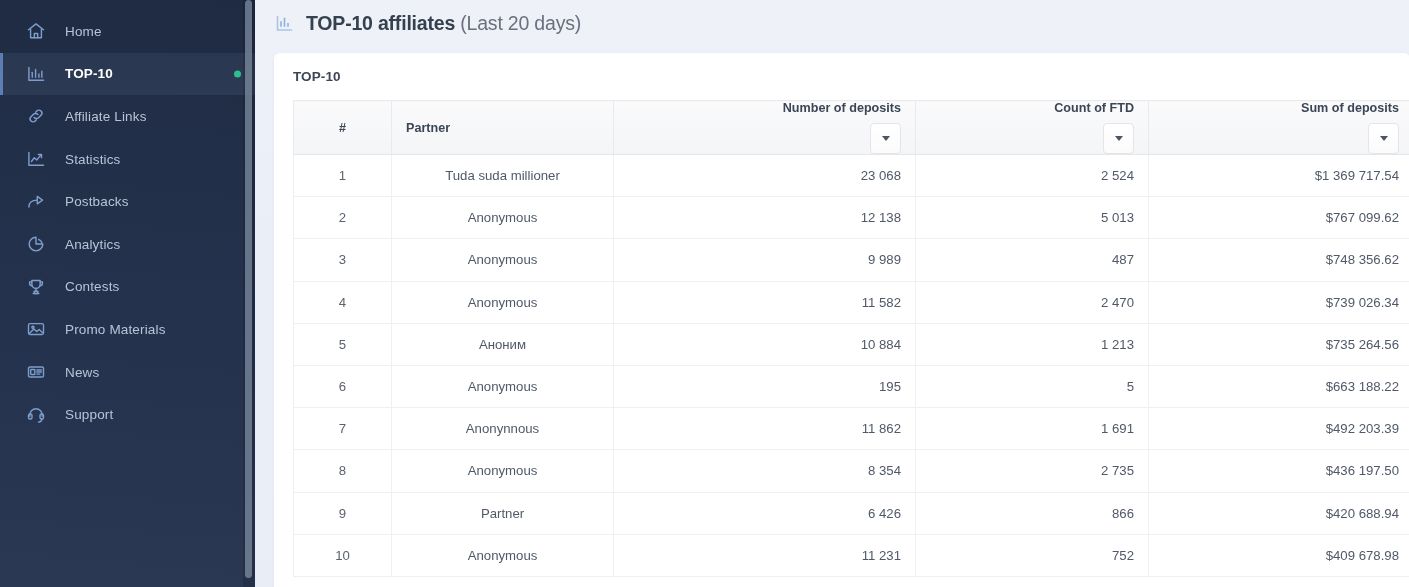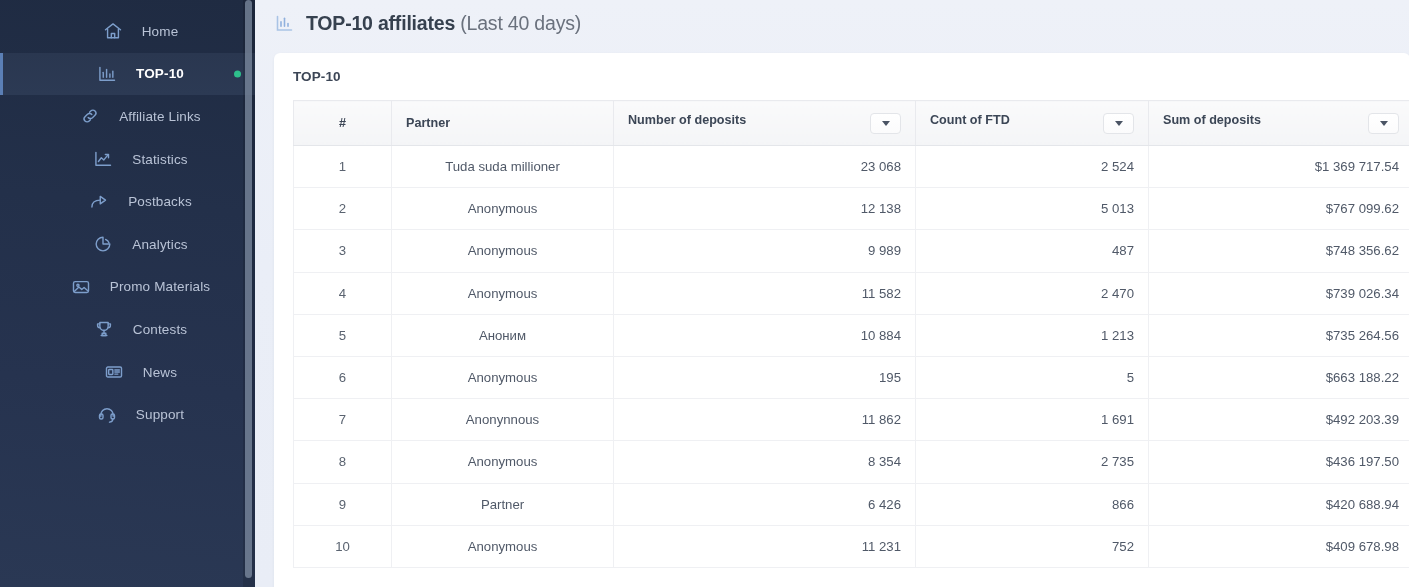--- a/index.html
+++ b/index.html
@@ -21,21 +21,20 @@
     padding-top:10px;
     overflow:hidden;
   }
   .nav-item{
     position:relative;
     display:flex; align-items:center;
     height:42.6px;
     padding-left:25px;
     cursor:pointer;
     user-select:none;
-    justify-content:center;
   }
   .nav-item .ico{
     width:22px; height:22px; flex:0 0 22px;
     display:flex; align-items:center; justify-content:center;
     margin-right:18px;
   }
   .nav-item .ico svg{ width:20px; height:20px; display:block; }
   .nav-item .lbl{
     font-size:13.5px; color:#b9c3d6; letter-spacing:.15px; white-space:nowrap;
   }
@@ -101,21 +100,21 @@
     background:linear-gradient(180deg,#fafafb 0%,#f4f5f7 100%);
     border-top:1px solid #e9eaee;
     border-bottom:1px solid #e4e6ea;
     border-right:1px solid #e9eaee;
     font-size:12.6px; font-weight:bold; color:#3c4656;
     text-align:left; padding:0 14px; vertical-align:middle;
     white-space:nowrap;
   }
   thead th.c-num{ text-align:center; padding:0; }
   thead th .th-inner{
-    display:flex; align-items:flex-start; justify-content:space-between; gap:8px;
+    display:flex; align-items:flex-end; justify-content:space-between; gap:8px;flex-direction:column;
   }
   .sort-btn{
     width:31px; height:21px; flex:0 0 31px;
     border:1px solid #e3e5e9; border-radius:4px;
     background:linear-gradient(180deg,#ffffff 0%,#fbfbfc 100%);
     display:flex; align-items:center; justify-content:center;
     cursor:pointer;
   }
   .sort-btn .caret{
     width:0;height:0;border-left:4px solid transparent;border-right:4px solid transparent;
@@ -203,39 +202,39 @@
             <svg viewBox="0 0 24 24" fill="none" stroke="#7d9ecb" stroke-width="1.7" stroke-linecap="round" stroke-linejoin="round">
               <path d="M12 3.8A8.2 8.2 0 1 0 20.2 12H12z"></path>
               <path d="M15.2 6.6a6 6 0 0 1 3.9 3.9"></path>
             </svg>
           </span>
           <span class="lbl">Analytics</span>
         </div>
         <div class="nav-item">
           <span class="ico">
             <svg viewBox="0 0 24 24" fill="none" stroke="#7d9ecb" stroke-width="1.7" stroke-linecap="round" stroke-linejoin="round">
-              <rect x="3" y="5.5" width="18" height="13" rx="2"></rect>
-              <circle cx="8.3" cy="10" r="1.3"></circle>
-              <path d="M4.2 17.2 9.5 12l3.4 3.1 2.8-2.4 4.1 3.6"></path>
-            </svg>
-          </span>
-          <span class="lbl">Promo Materials</span>
-        </div>
-        <div class="nav-item">
-          <span class="ico">
-            <svg viewBox="0 0 24 24" fill="none" stroke="#7d9ecb" stroke-width="1.7" stroke-linecap="round" stroke-linejoin="round">
               <path d="M7 4.2h10v4.6a5 5 0 0 1-10 0z"></path>
               <path d="M7 5.8H4.3v1.6A3.2 3.2 0 0 0 7.3 10.6"></path>
               <path d="M17 5.8h2.7v1.6a3.2 3.2 0 0 1-3 3.2"></path>
               <line x1="12" y1="13.5" x2="12" y2="17"></line>
               <path d="M8.6 19.8h6.8"></path>
               <path d="M9.8 17h4.4v2.8H9.8z"></path>
             </svg>
           </span>
           <span class="lbl">Contests</span>
+        </div>
+        <div class="nav-item">
+          <span class="ico">
+            <svg viewBox="0 0 24 24" fill="none" stroke="#7d9ecb" stroke-width="1.7" stroke-linecap="round" stroke-linejoin="round">
+              <rect x="3" y="5.5" width="18" height="13" rx="2"></rect>
+              <circle cx="8.3" cy="10" r="1.3"></circle>
+              <path d="M4.2 17.2 9.5 12l3.4 3.1 2.8-2.4 4.1 3.6"></path>
+            </svg>
+          </span>
+          <span class="lbl">Promo Materials</span>
         </div>
         <div class="nav-item">
           <span class="ico">
             <svg viewBox="0 0 24 24" fill="none" stroke="#7d9ecb" stroke-width="1.7" stroke-linecap="round" stroke-linejoin="round">
               <rect x="3" y="6" width="18" height="12" rx="1.6"></rect>
               <rect x="5.6" y="9" width="5" height="6" rx=".8"></rect>
               <line x1="13" y1="9.5" x2="18.4" y2="9.5"></line>
               <line x1="13" y1="12" x2="18.4" y2="12"></line>
               <line x1="13" y1="14.5" x2="16.6" y2="14.5"></line>
             </svg>
@@ -264,21 +263,21 @@
 
     <div class="page-header">
       <svg class="hdr-ico" viewBox="0 0 24 24" fill="none" stroke="#8fb0dd" stroke-width="1.8" stroke-linecap="round">
         <path d="M4 4v15.5h16" stroke="#a9c3e5"></path>
         <line x1="8" y1="15" x2="8" y2="10"></line>
         <line x1="12" y1="15" x2="12" y2="6"></line>
         <line x1="16" y1="15" x2="16" y2="12"></line>
       </svg>
       <h1>
         <span>TOP-10 affiliates</span>
-        <span class="sub">(Last 40 days)</span>
+        <span class="sub">(Last 20 days)</span>
       </h1>
     </div>
 
     <div class="card">
       <div class="card-title">TOP-10</div>
 
       <div class="table-wrap">
         <table>
           <colgroup>
             <col class="w-num">

